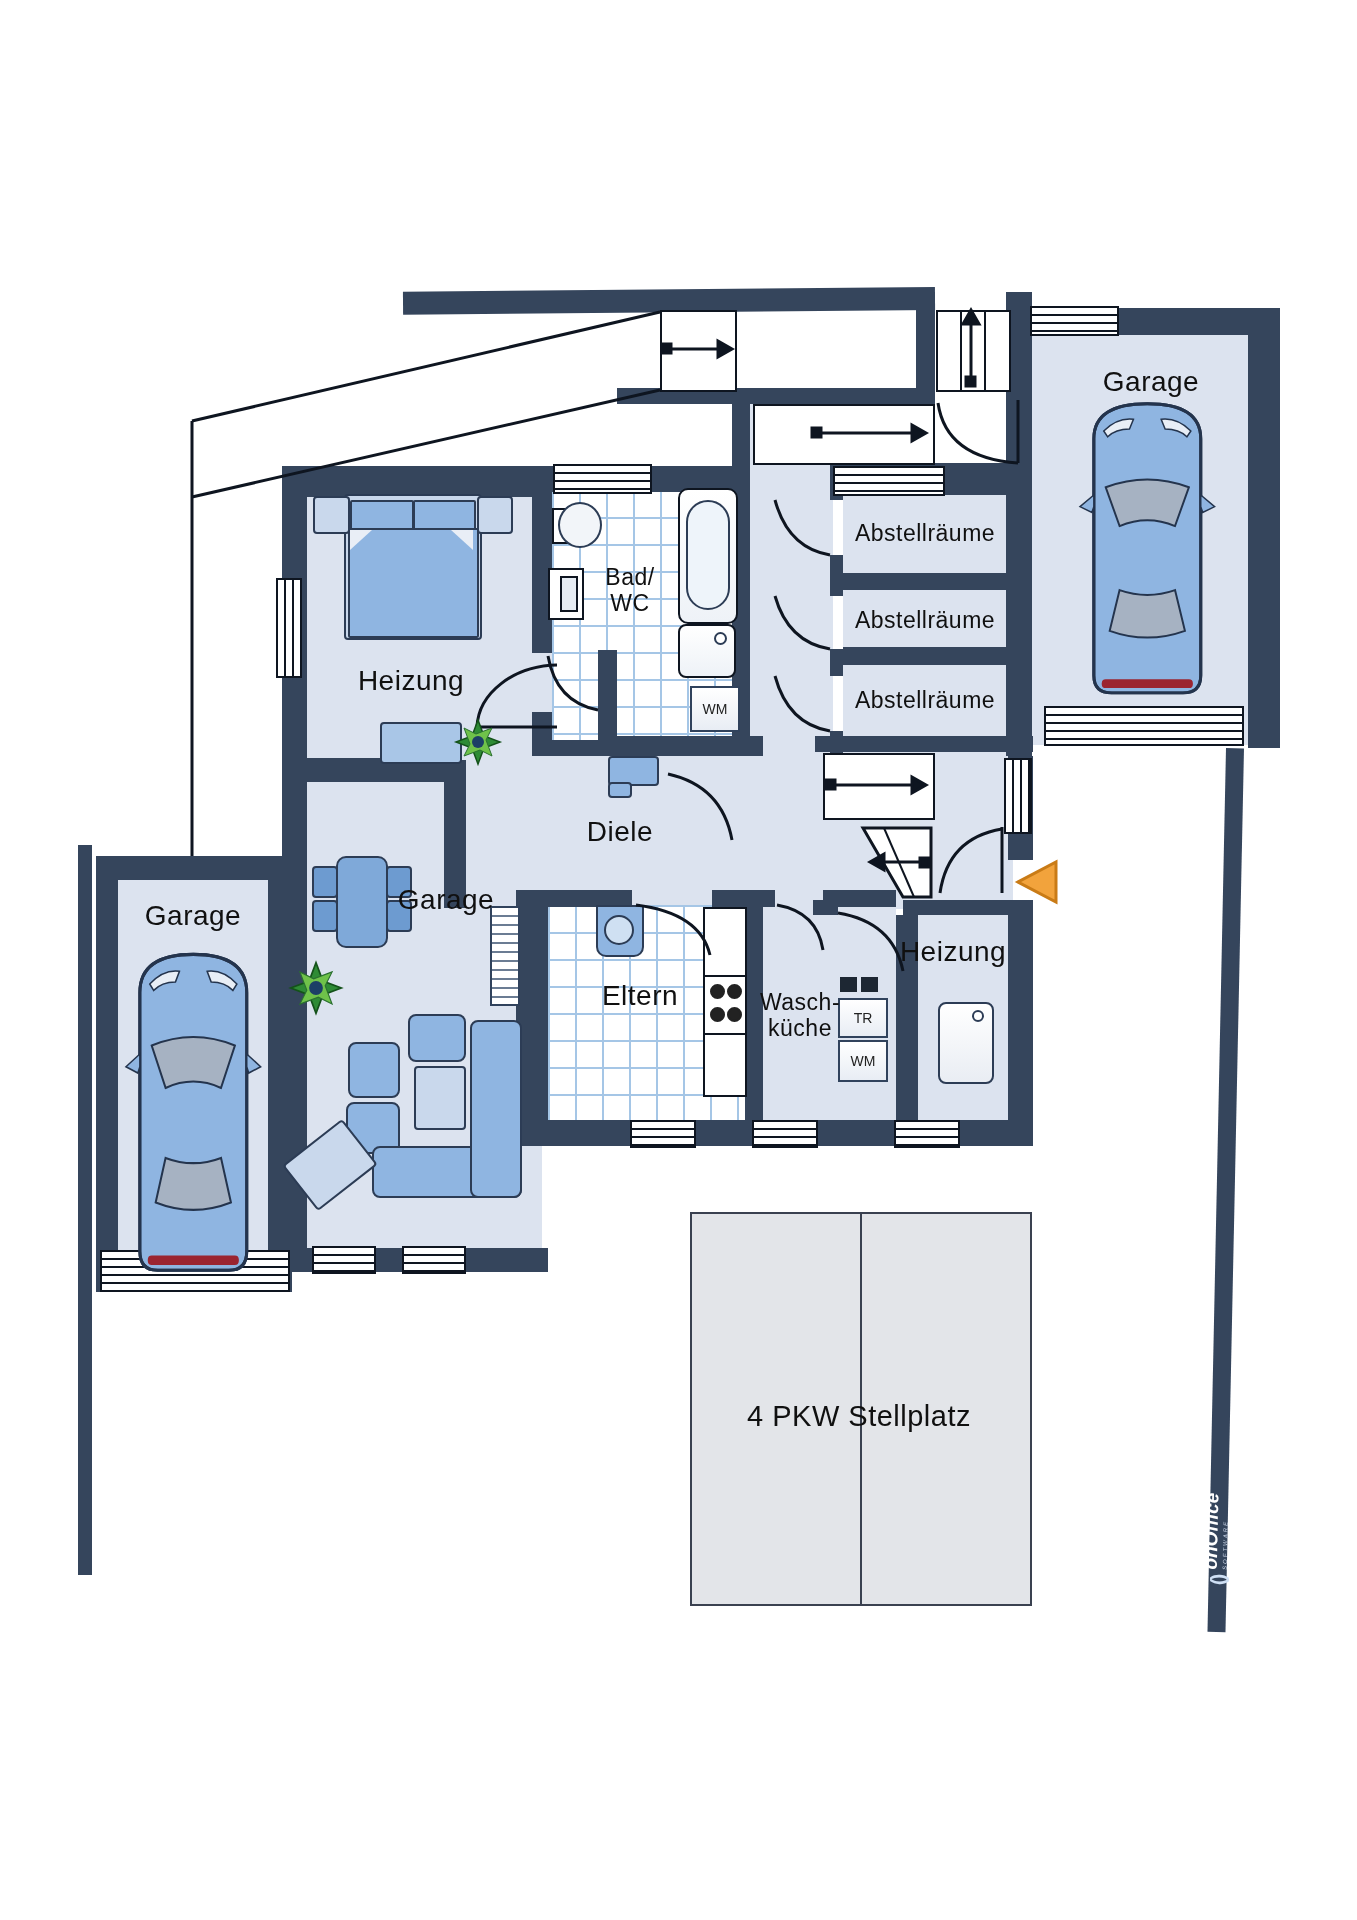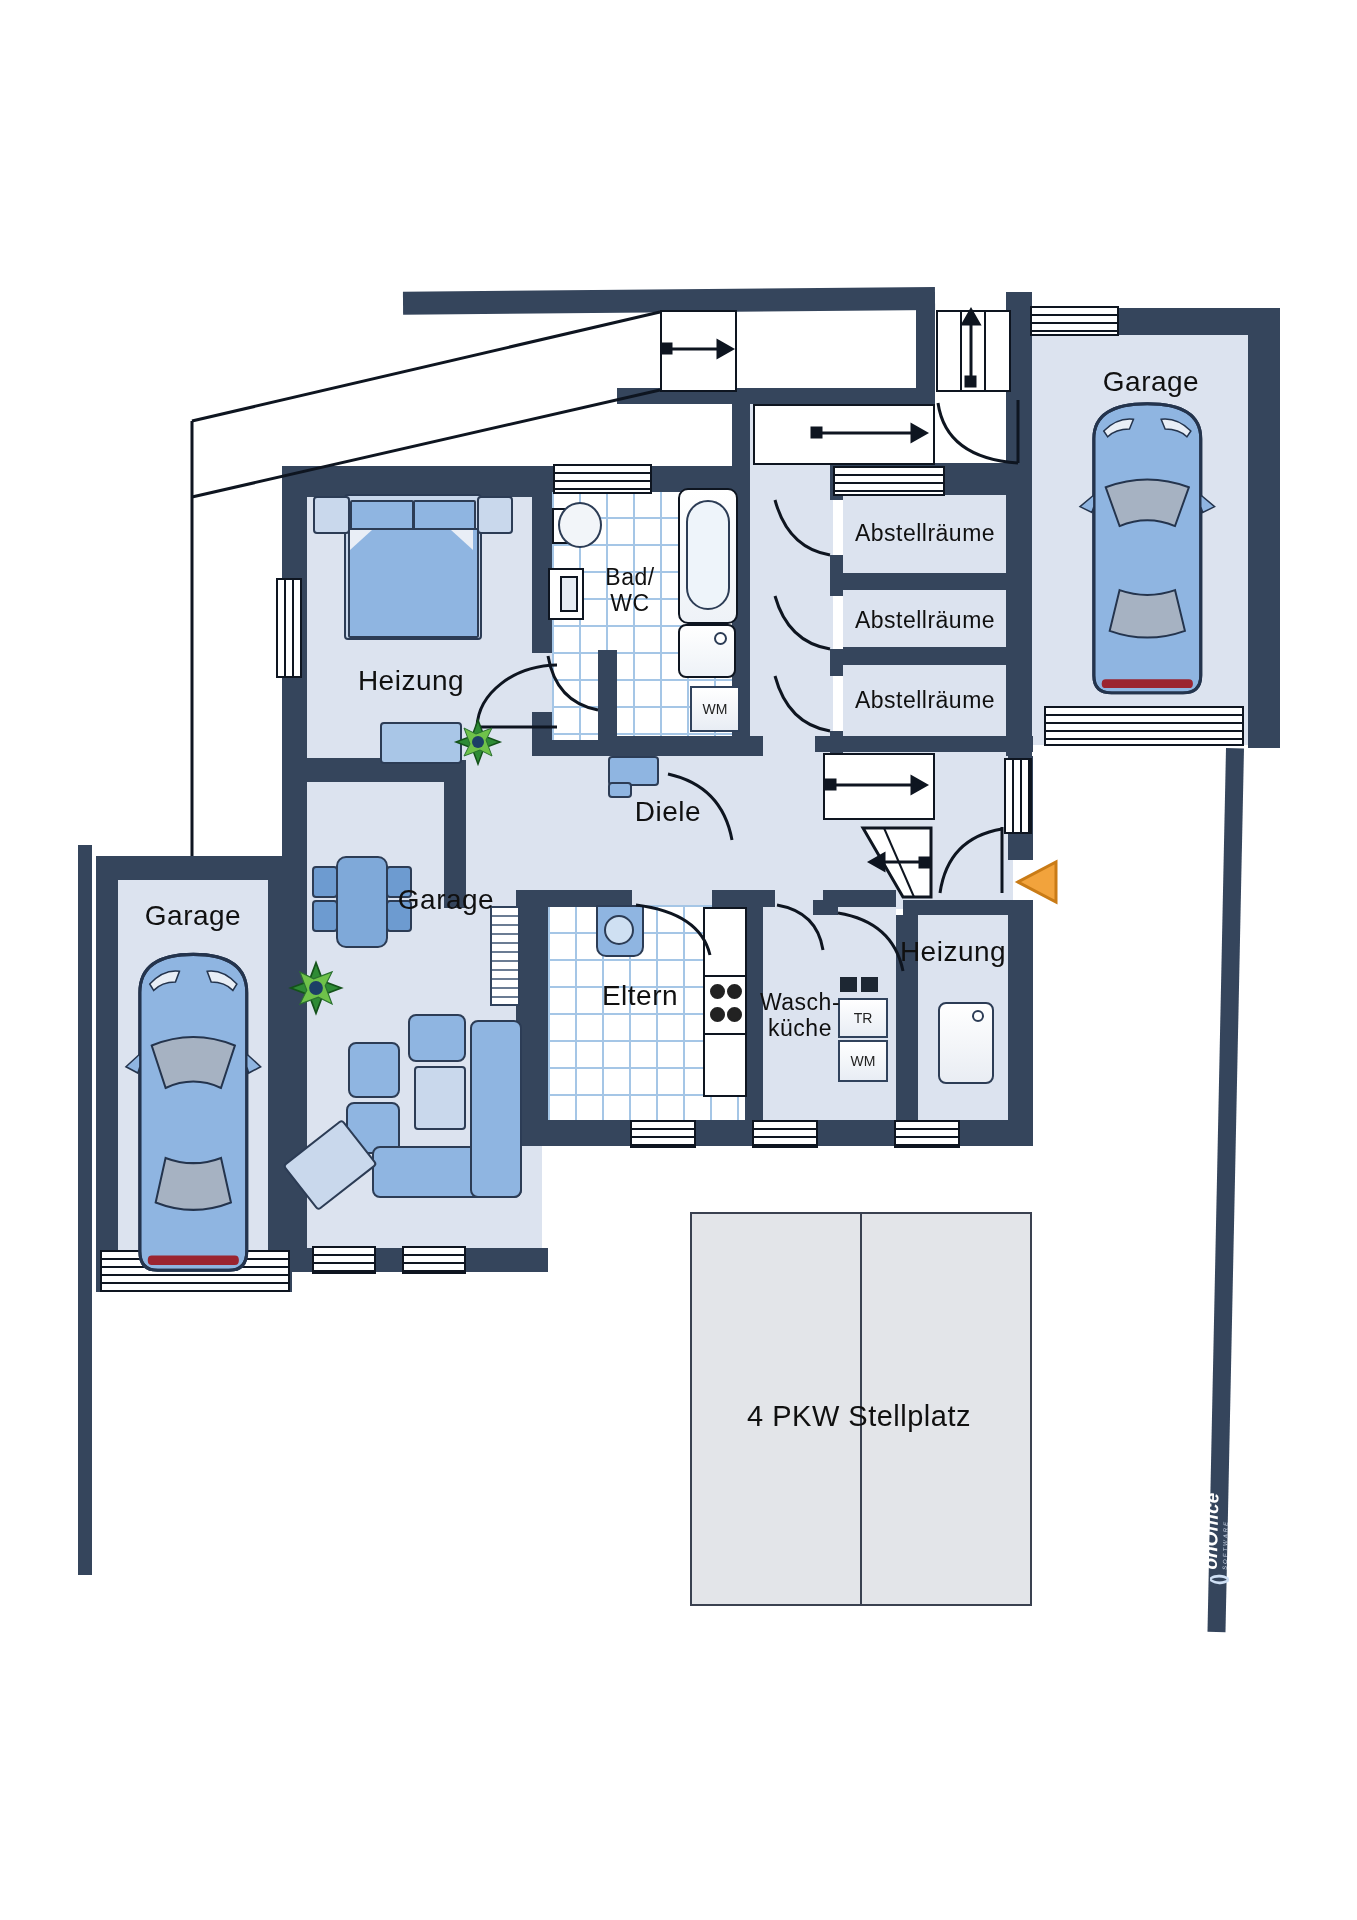--- a/index.html
+++ b/index.html
@@ -280,20 +280,20 @@
   </svg>
 
   <div class="lbl f28" style="left:1151px;top:382px;">Garage</div>
   <div class="lbl f28" style="left:193px;top:916px;">Garage</div>
   <div class="lbl f28" style="left:411px;top:681px;">Heizung</div>
   <div class="lbl f23" style="left:630px;top:577px;">Bad/</div>
   <div class="lbl f23" style="left:630px;top:603px;">WC</div>
   <div class="lbl f23" style="left:925px;top:533px;">Abstellräume</div>
   <div class="lbl f23" style="left:925px;top:620px;">Abstellräume</div>
   <div class="lbl f23" style="left:925px;top:700px;">Abstellräume</div>
-  <div class="lbl f28" style="left:620px;top:812px;margin-left:48px;">Diele</div>
+  <div class="lbl f28" style="left:620px;top:832px;">Diele</div>
   <div class="lbl f28" style="left:446px;top:900px;">Garage</div>
   <div class="lbl f28" style="left:640px;top:996px;">Eltern</div>
   <div class="lbl f23" style="left:800px;top:1002px;">Wasch-</div>
   <div class="lbl f23" style="left:800px;top:1028px;">küche</div>
   <div class="lbl f28" style="left:953px;top:952px;">Heizung</div>
 
 </div>
 
 </body></html>

